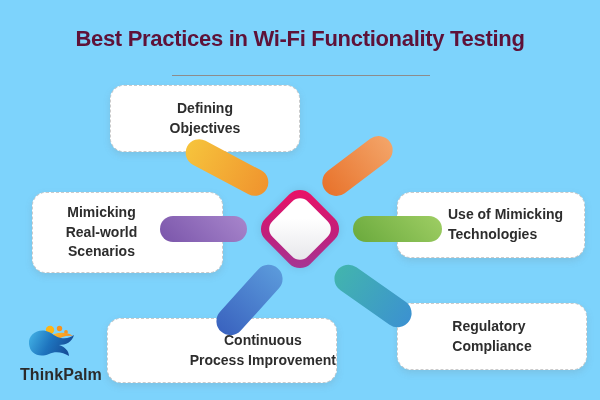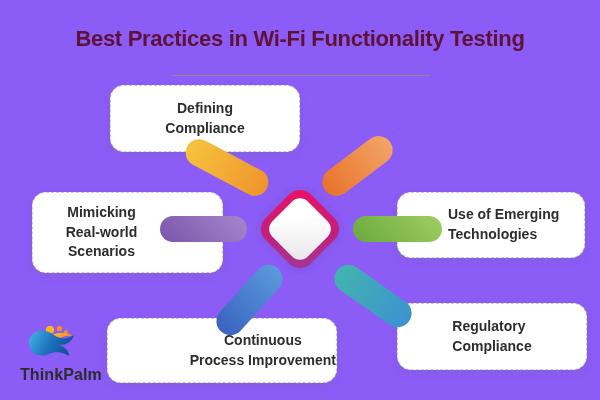--- a/index.html
+++ b/index.html
@@ -1,17 +1,17 @@
 <!DOCTYPE html>
 <html><head>
 <meta charset="utf-8">
 <style>
   html,body { margin:0; padding:0; background:#ffffff; }
   .stage {
-    position:relative; width:600px; height:400px; background:#8b5cf6;
+    position:relative; width:600px; height:400px; background:#7dd3fc;
     font-family:"Liberation Sans", sans-serif; overflow:hidden;
   }
   .title {
     position:absolute; top:26px; left:0; width:600px; margin:0;
     text-align:center; font-size:22px; font-weight:800;
     color:#5E1238; letter-spacing:-0.3px;
   }
   .divider { position:absolute; top:75px; left:172px; width:258px; height:1px; background:#8C8C8C; }
 
   .card {
@@ -62,29 +62,29 @@
 </head>
 <body>
 
 <div class="stage">
 
   <h1 class="title">Best Practices in Wi-Fi Functionality Testing</h1>
   <div class="divider"></div>
 
   <div class="card card-tl">
     <span>Defining
-Compliance</span>
+Objectives</span>
   </div>
   <div class="card card-ml">
     <span>Mimicking
 Real-world
 Scenarios</span>
   </div>
   <div class="card card-mr">
-    <span>Use of Emerging
+    <span>Use of Mimicking
 Technologies</span>
   </div>
   <div class="card card-bl">
     <span>Continuous
 Process Improvement</span>
   </div>
   <div class="card card-br">
     <span>Regulatory
 Compliance</span>
   </div>

